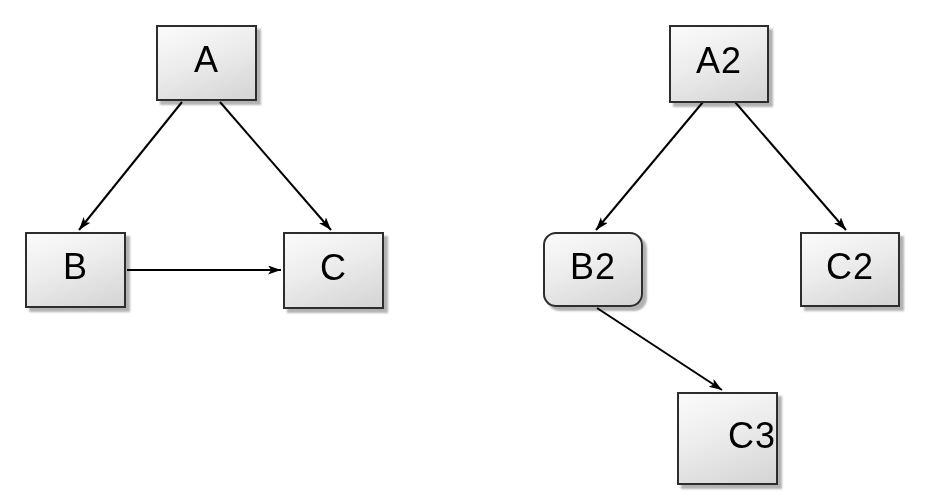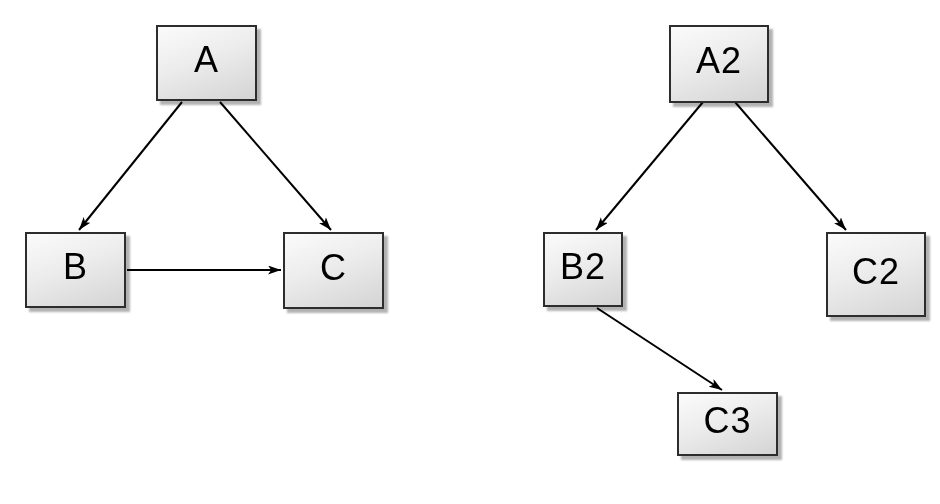--- a/index.html
+++ b/index.html
@@ -76,23 +76,23 @@
       </div>
       <div class="node" style="left: 25px; top: 232px; width: 101px; height: 76px;">
         <span class="node-label">B</span>
       </div>
       <div class="node" style="left: 283px; top: 232px; width: 101px; height: 77px;">
         <span class="node-label">C</span>
       </div>
       <div class="node" style="left: 669px; top: 25px; width: 100px; height: 78px;">
         <span class="node-label">A2</span>
       </div>
-      <div class="node" style="left: 543px; top: 232px; width: 80px; height: 75px;">
+      <div class="node" style="left: 543px; top: 232px; width: 100px; height: 75px; border-radius: 13px;">
         <span class="node-label">B2</span>
       </div>
-      <div class="node" style="left: 800px; top: 232px; width: 100px; height: 85px; margin-left: 26px;">
+      <div class="node" style="left: 800px; top: 232px; width: 100px; height: 75px;">
         <span class="node-label">C2</span>
       </div>
-      <div class="node" style="left: 677px; top: 392px; width: 101px; height: 64px;">
+      <div class="node" style="left: 677px; top: 392px; width: 101px; height: 93px; justify-content: flex-end;">
         <span class="node-label">C3</span>
       </div>
     </div>
 </div>
 
 </body></html>

